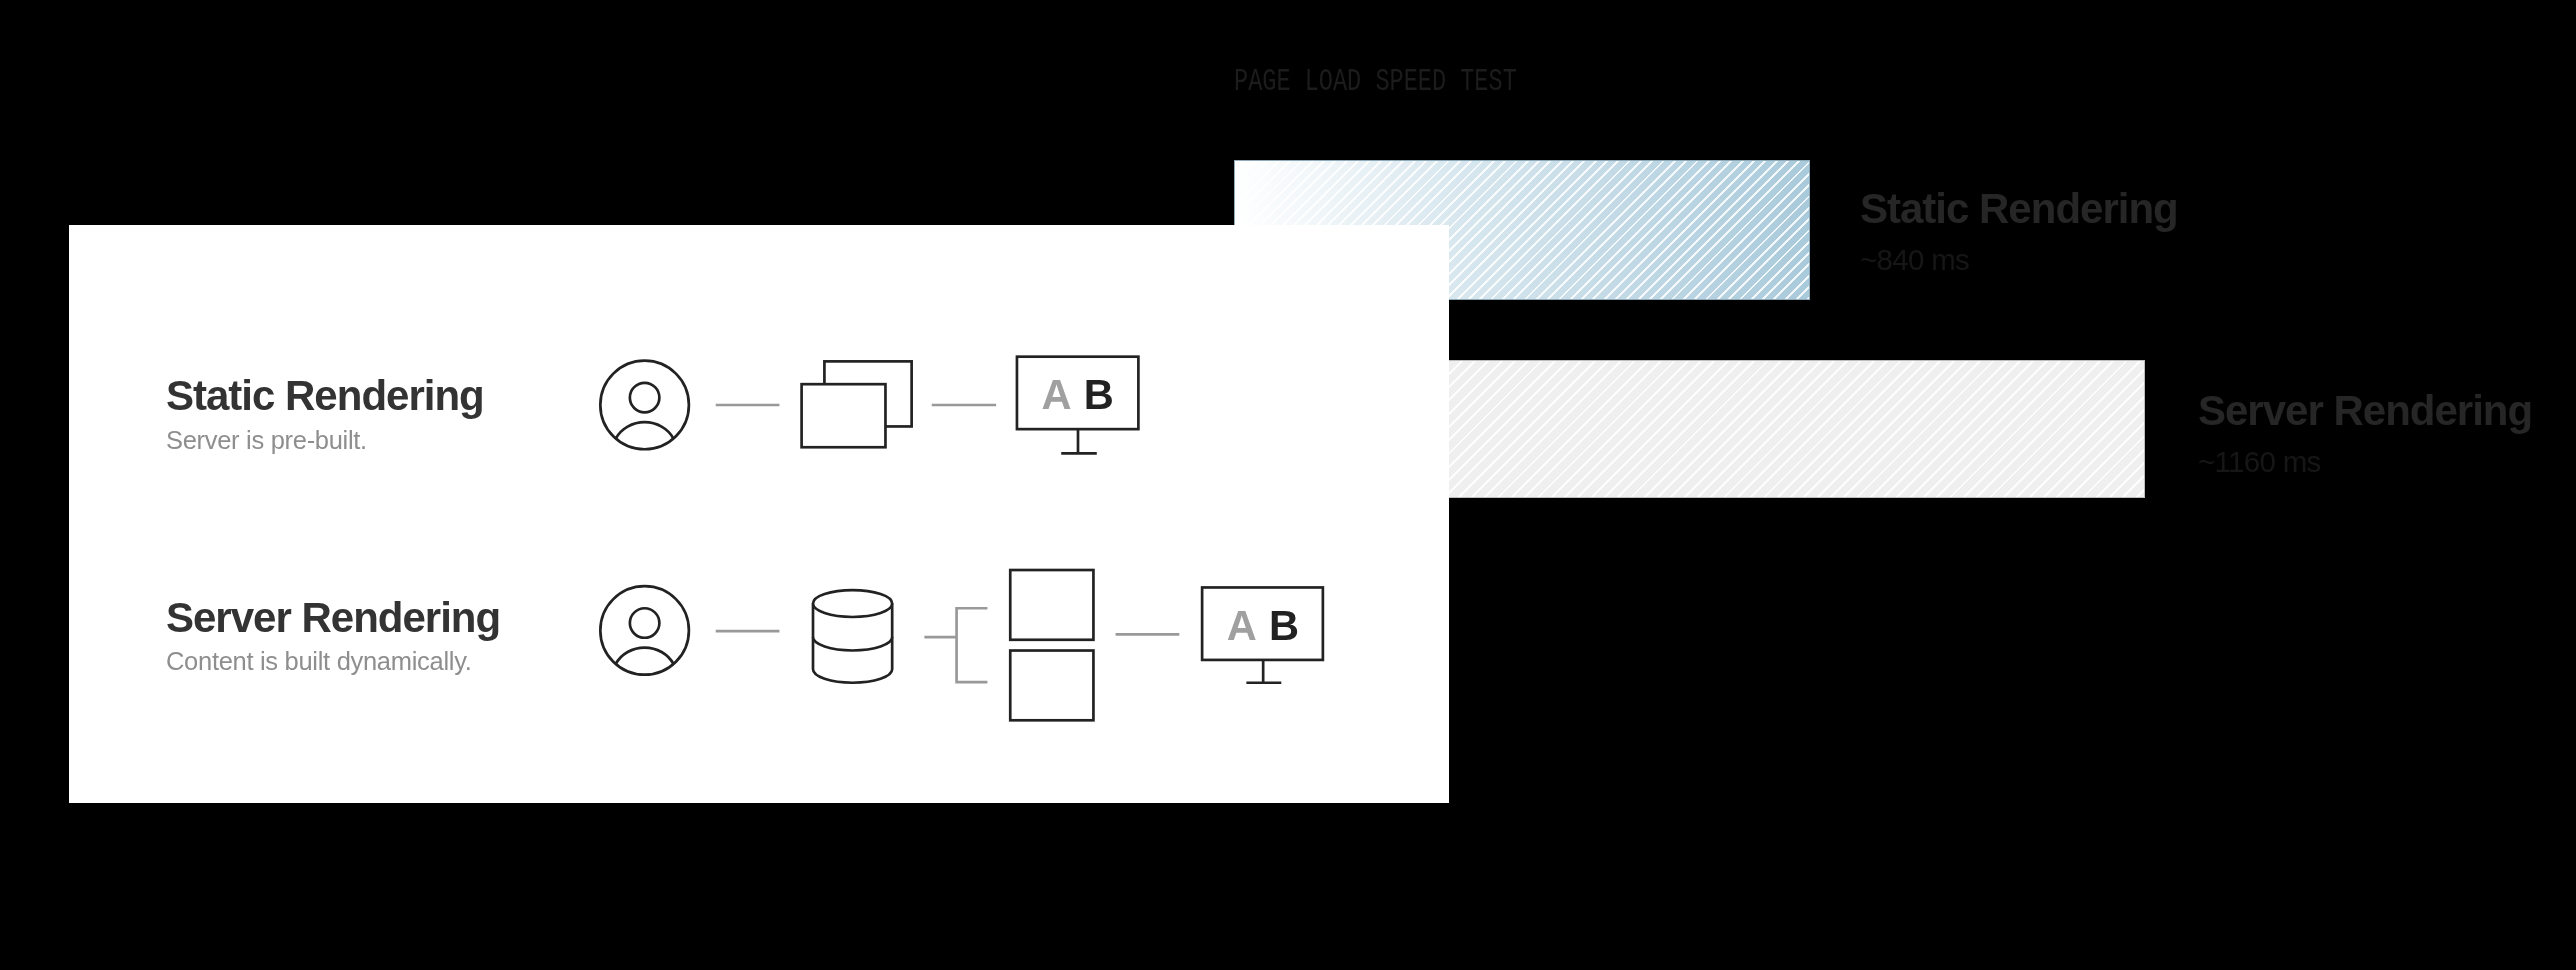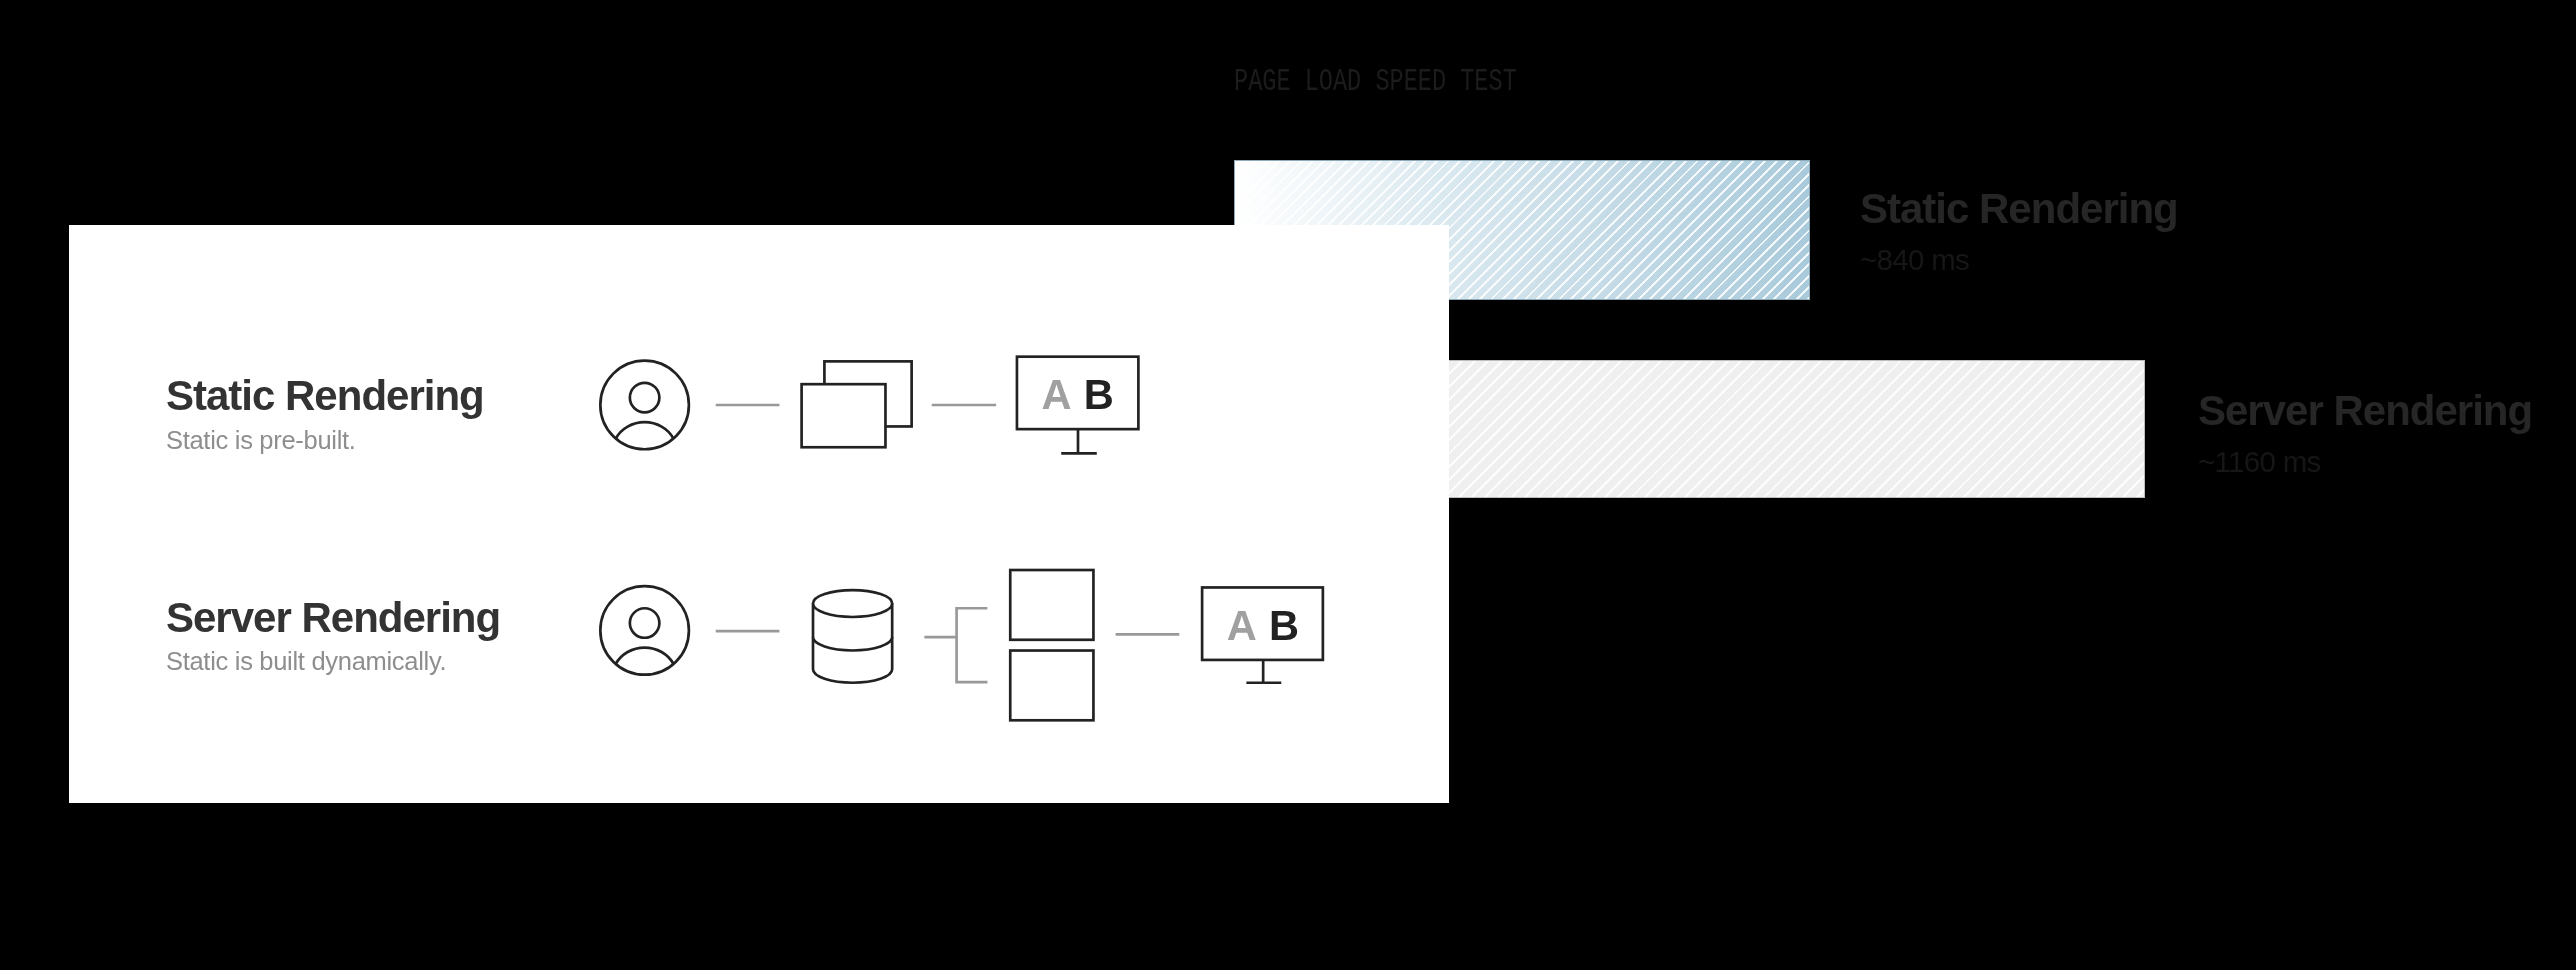--- a/index.html
+++ b/index.html
@@ -53,24 +53,24 @@
 </div>
 
 <div class="bar bar-server"></div>
 <div class="bar-label label-server">
   <div class="name">Server Rendering</div>
   <div class="value">~1160 ms</div>
 </div>
 
 <div class="card">
   <div class="row-title" style="left:97px; top:150px;">Static Rendering</div>
-  <div class="row-sub" style="left:97px; top:203px;">Static is pre-built.</div>
+  <div class="row-sub" style="left:97px; top:203px;">Server is pre-built.</div>
 
   <div class="row-title" style="left:97px; top:372px;">Server Rendering</div>
-  <div class="row-sub" style="left:97px; top:424px;">Static is built dynamically.</div>
+  <div class="row-sub" style="left:97px; top:424px;">Content is built dynamically.</div>
 
   <svg class="diagram" width="1380" height="578" viewBox="103 336 2057 861">
 
     <g fill="none" stroke="#222" stroke-width="4">
       <circle cx="961" cy="604" r="66"></circle>
       <circle cx="961" cy="593" r="22"></circle>
       <path d="M918 654 A48 44 0 0 1 1004 654"></path>
     </g>
     <line x1="1067" y1="604" x2="1162" y2="604" stroke="#999" stroke-width="4"></line>
     <g fill="#fff" stroke="#222" stroke-width="4">

